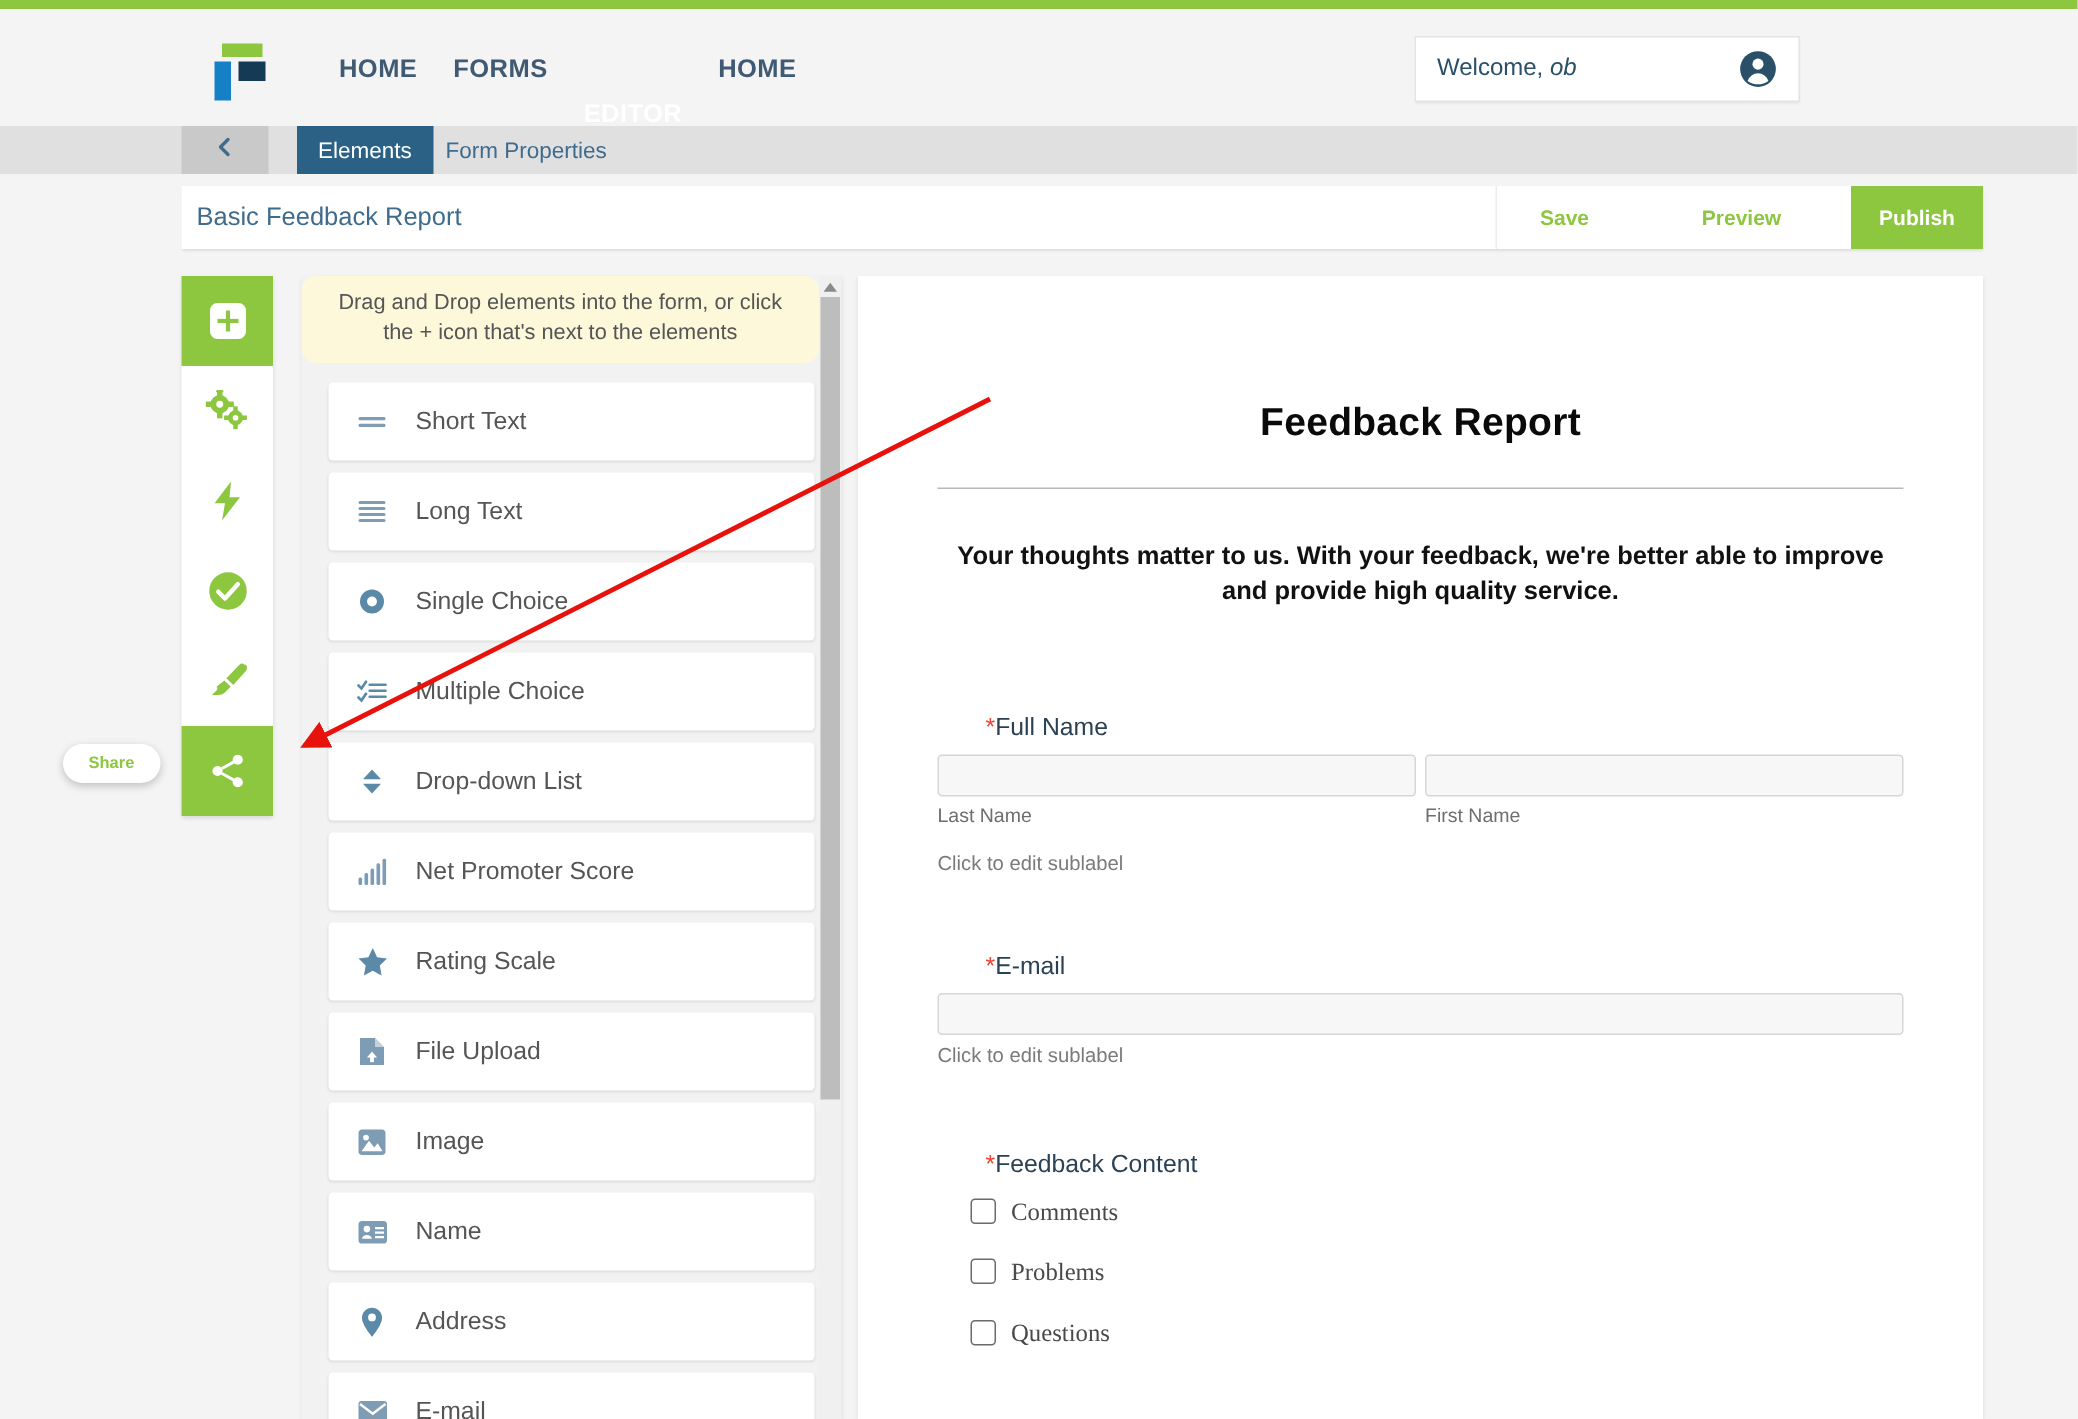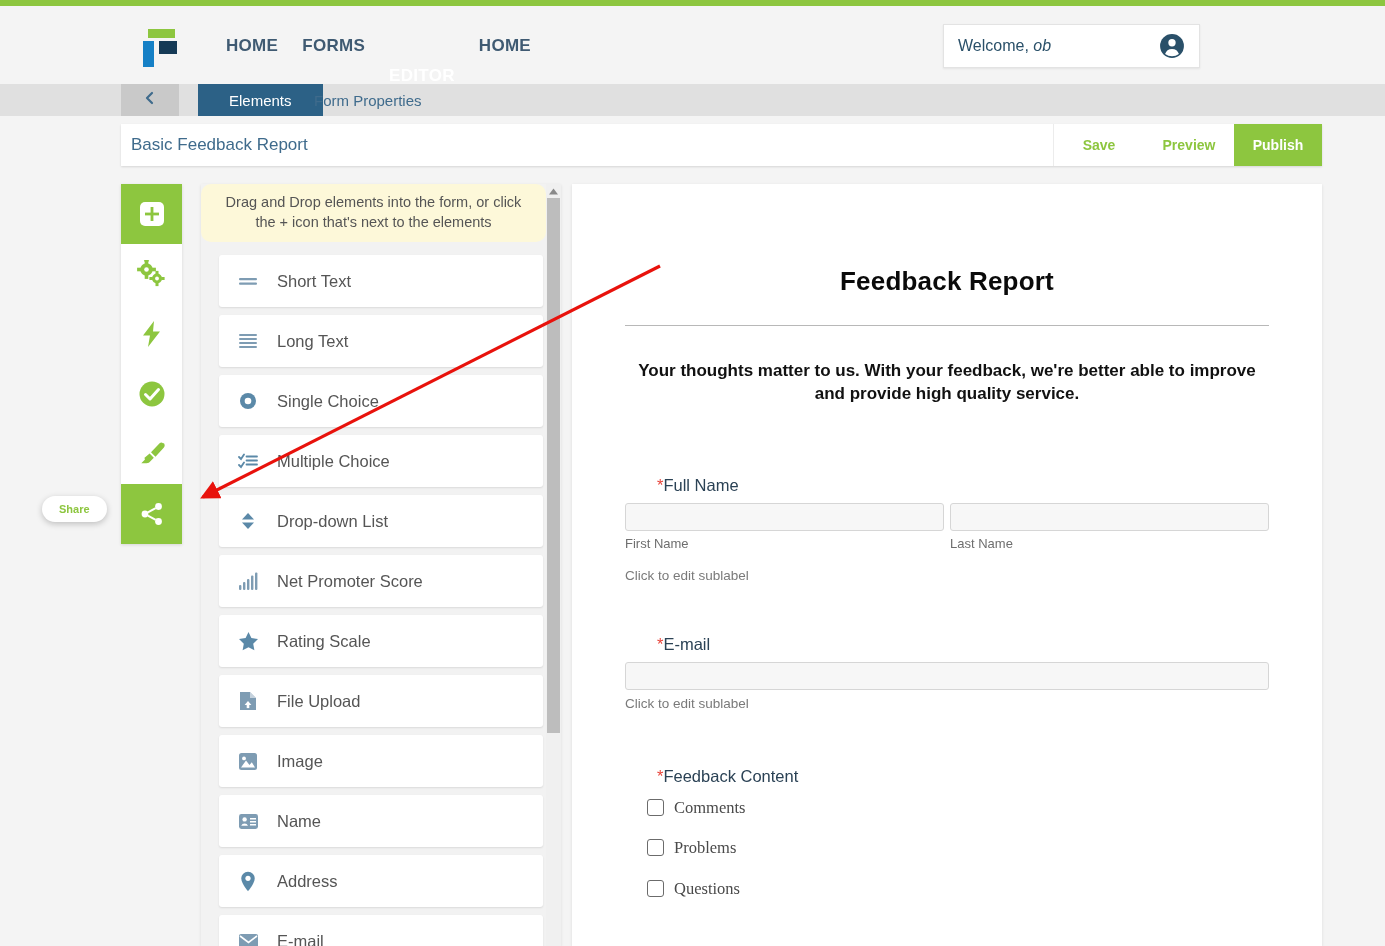--- a/index.html
+++ b/index.html
@@ -86,21 +86,21 @@
     position: absolute; left: 121px; top: 0;
     width: 58px; height: 32px;
     background: #c9c9c9;
     display: flex; align-items: center; justify-content: center;
     cursor: pointer;
   }
   .subtab {
     position: absolute; top: 0; height: 32px;
     display: flex; align-items: center;
     font-size: 15px;
-    padding: 0 31px;
+    padding: 0 14px;
     cursor: pointer;
   }
   .subtab.elements {
     left: 198px;
     background: #2c6186;
     color: #ffffff;
   }
   .subtab.props {
     left: 283px;
     color: #3f6b8c;
@@ -119,20 +119,21 @@
     border: none; outline: none;
     font-family: "Liberation Sans", sans-serif;
     font-size: 17px;
     color: #3f6b8c;
     padding: 0 10px;
     background: transparent;
   }
   .title-actions {
     display: flex; align-items: stretch;
     border-left: 1px solid #ececec;
+    gap: 28px;
   }
   .tact {
     display: flex; align-items: center; justify-content: center;
     width: 90px;
     font-size: 14px; font-weight: bold;
     color: #8dc63f;
     cursor: pointer;
   }
   .tact.publish {
     width: 88px;
@@ -587,25 +588,25 @@
   <div class="pv-rule"></div>
   <div class="pv-sub">Your thoughts matter to us. With your feedback, we're better able to improve and provide high quality service.</div>
 
   <div class="field" style="margin-top:70px">
     <div class="f-label">
       <span class="req">*</span><span>Full Name</span>
     </div>
     <div class="f-row">
       <div class="f-col">
         <div class="f-input"></div>
-        <div class="f-sublabel">First Name</div>
+        <div class="f-sublabel">Last Name</div>
       </div>
       <div class="f-col">
         <div class="f-input"></div>
-        <div class="f-sublabel">Last Name</div>
+        <div class="f-sublabel">First Name</div>
       </div>
     </div>
     <div class="f-hint">Click to edit sublabel</div>
   </div>
 
   <div class="field" style="margin-top:52px">
     <div class="f-label">
       <span class="req">*</span><span>E-mail</span>
     </div>
     <div class="f-input"></div>

